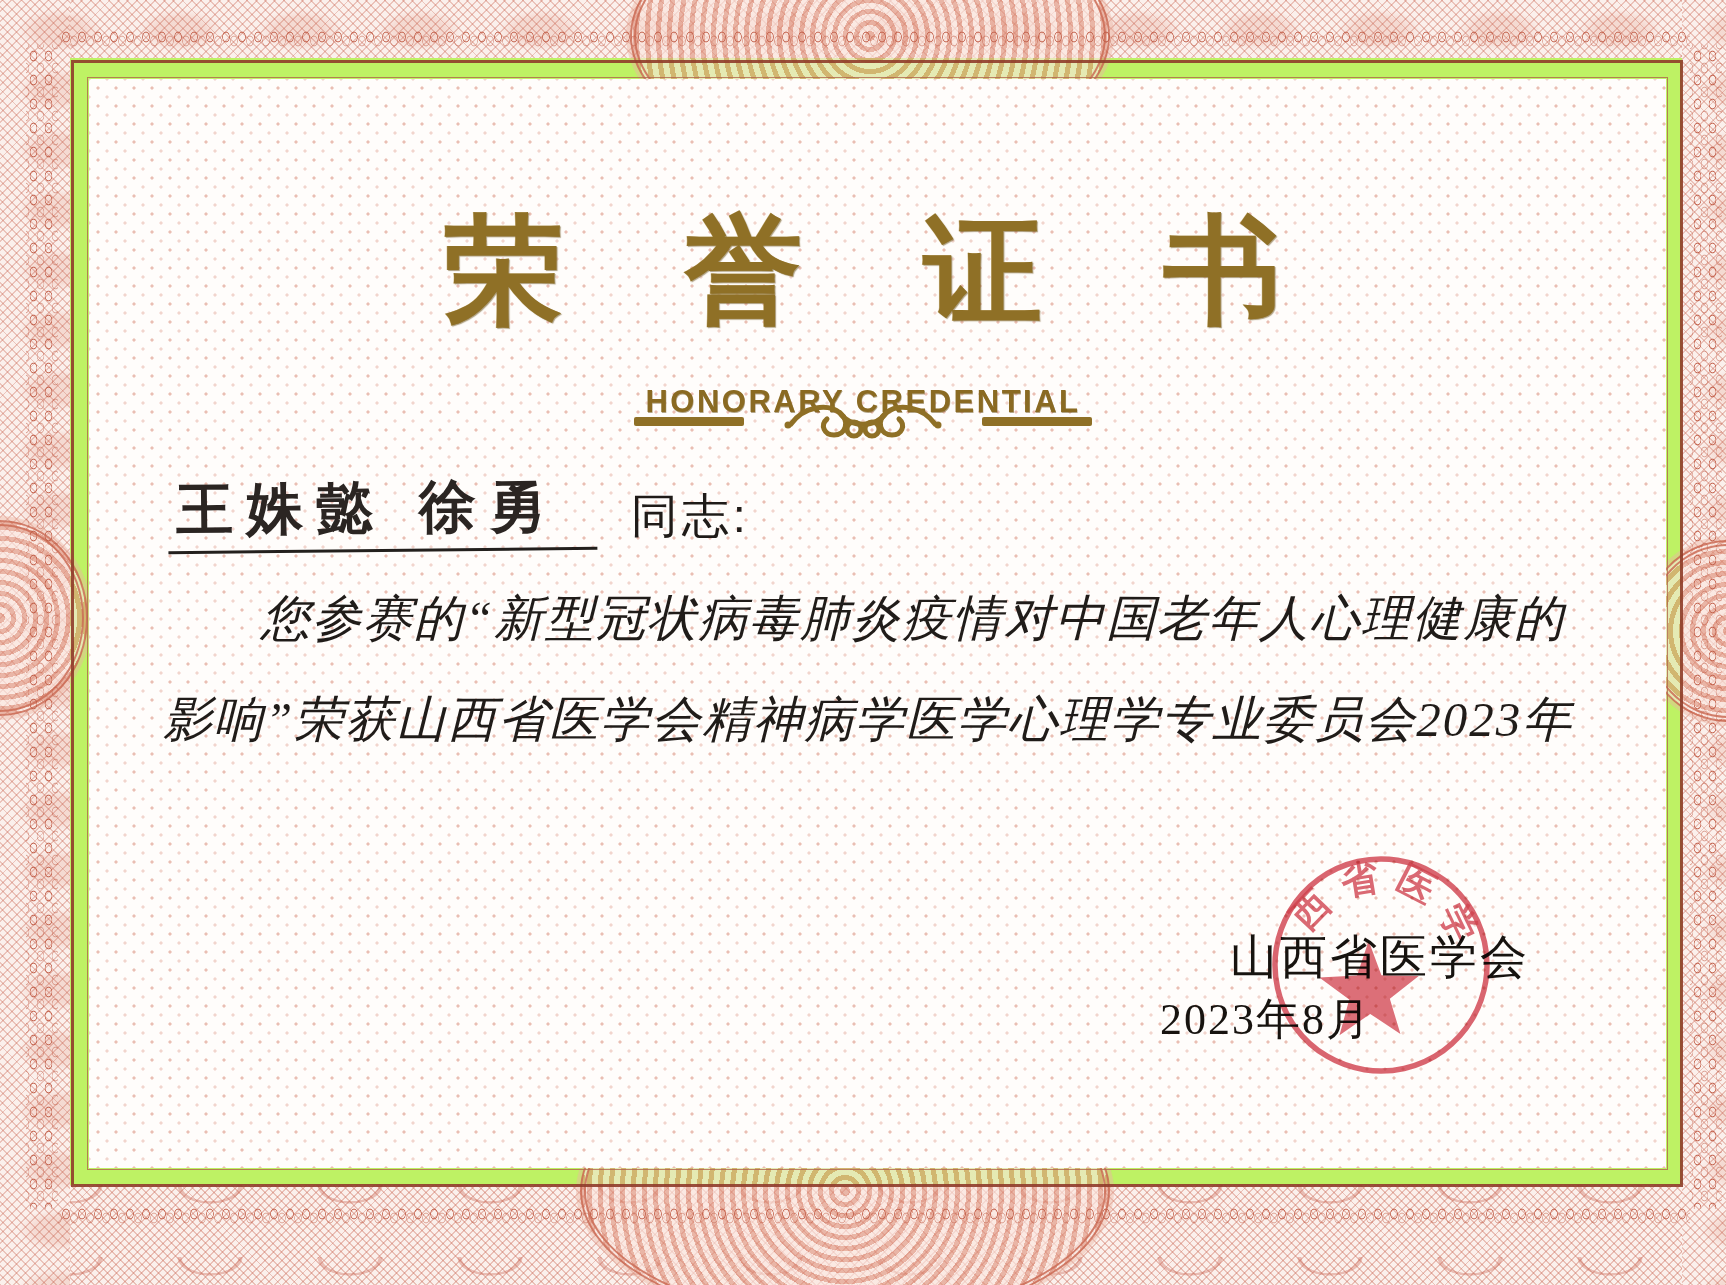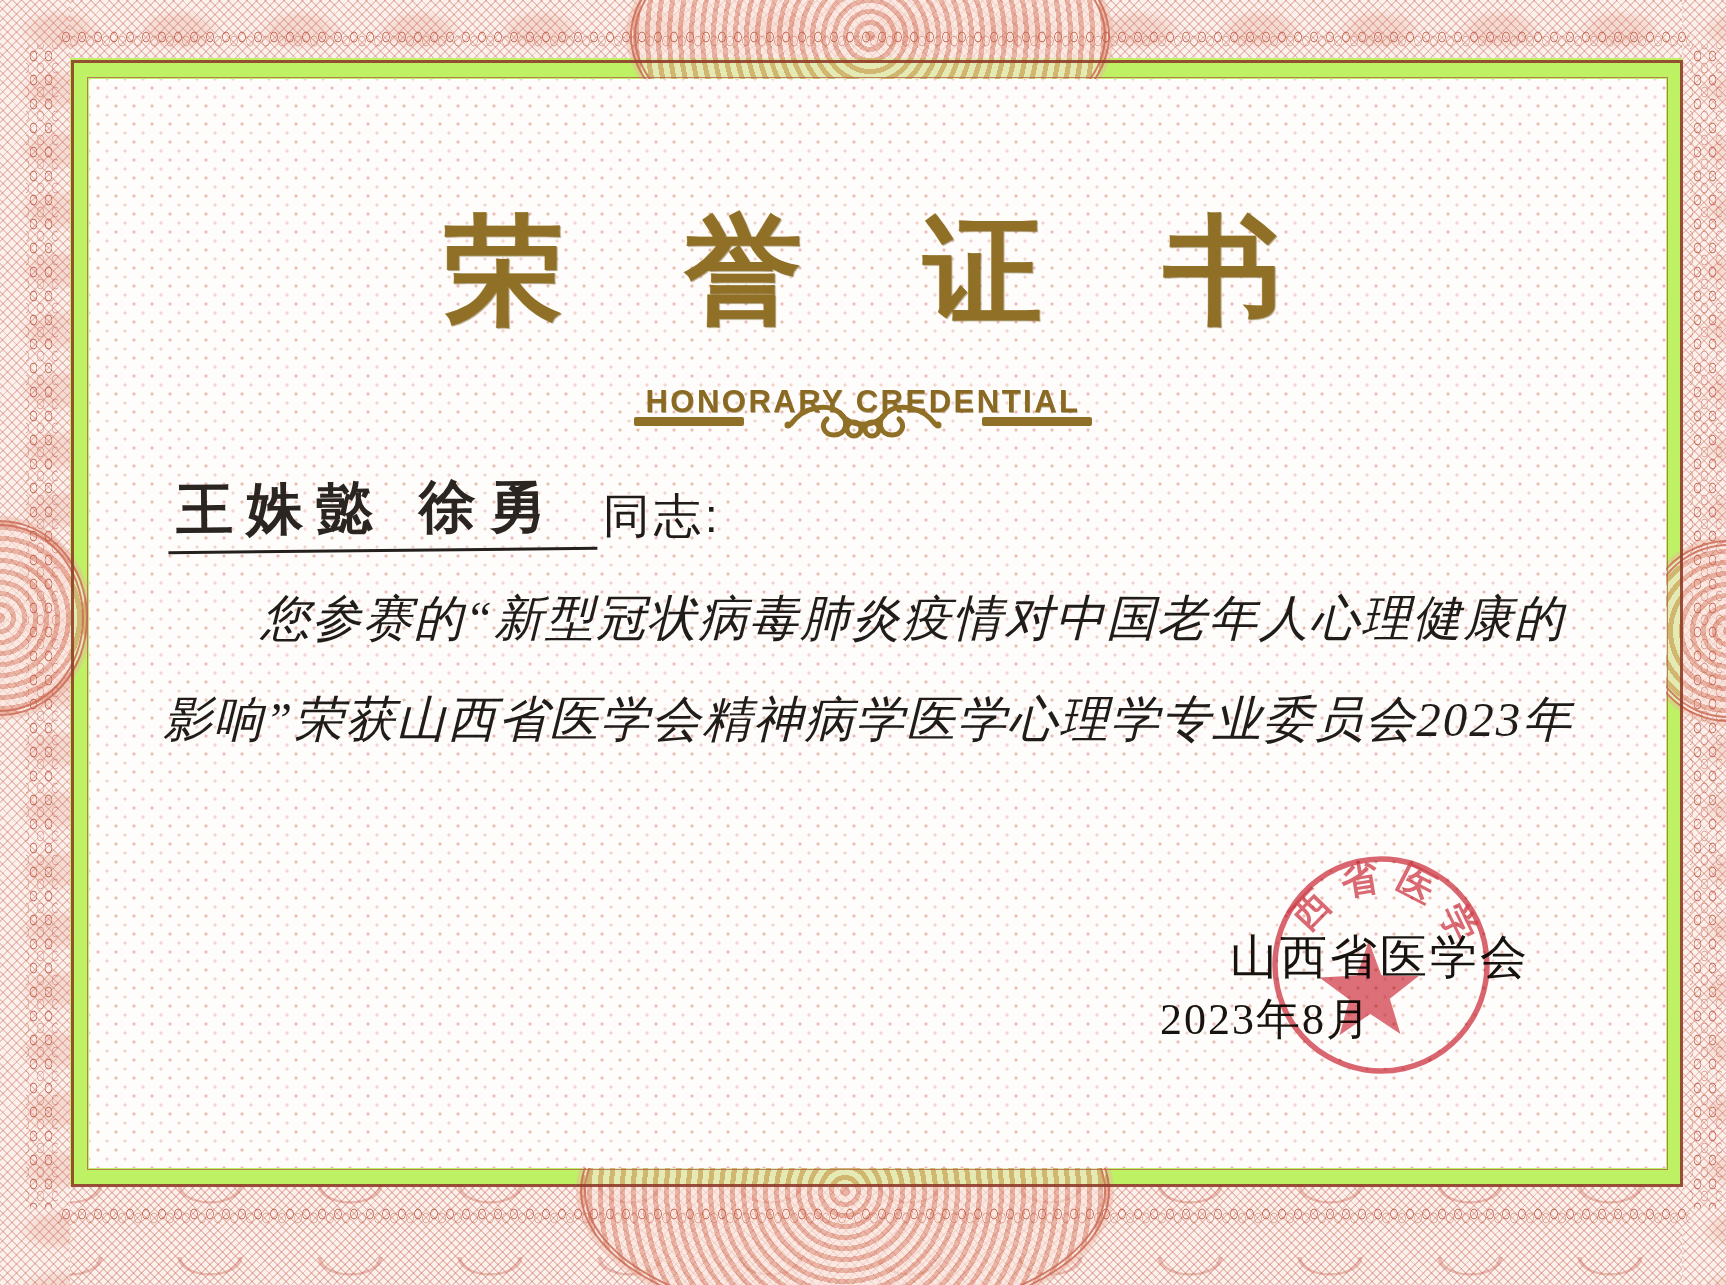--- a/index.html
+++ b/index.html
@@ -73,21 +73,21 @@
   .title-cn { position:absolute; top:192px; left:0; width:100%; text-align:center;
     font-size:118px; font-weight:700; letter-spacing:46px; text-indent:46px;
     color:#8f7026; text-shadow:1px 1px 1px rgba(104,78,22,.55), -0.5px -0.5px 0 rgba(190,160,90,.6); }
   .title-en { position:absolute; top:356px; left:0; width:100%; text-align:center;
     font-family:"Liberation Sans","DejaVu Sans",sans-serif; font-weight:700;
     font-size:31px; letter-spacing:2.5px; color:#8a6a22;
     text-shadow:0.5px 0.5px 0.5px rgba(104,78,22,.5);margin-top:28px; }
   .flourish { position:absolute; top:398px; left:50%; transform:translateX(-50%); }
 
   
-  .salute-row { position:absolute; left:168px; top:470px; display:flex; align-items:flex-end; z-index:3; }
+  .salute-row { position:absolute; left:168px; top:470px; display:flex; align-items:flex-end; z-index:3;gap:28px; }
   .names { font-family:"DejaVu Serif",cursive; font-size:57px; font-weight:600; color:#2b2522;
     letter-spacing:13px; padding:0 38px 2px 8px; border-bottom:3px solid #23201d;
     transform:rotate(-0.6deg); }
   .comrade { font-family:"Liberation Sans","DejaVu Sans",sans-serif; font-size:47px; font-weight:500;
     color:#1f1b18; margin-left:6px; padding-bottom:4px; letter-spacing:4px; }
 
   
   .body-text { position:absolute; left:163px; top:568px; width:1425px; z-index:3; }
   .body-line { font-size:49px; line-height:101px; letter-spacing:2px; color:#201c19; white-space:nowrap;font-style:italic; }
   .body-line.first { text-indent:98px; }

